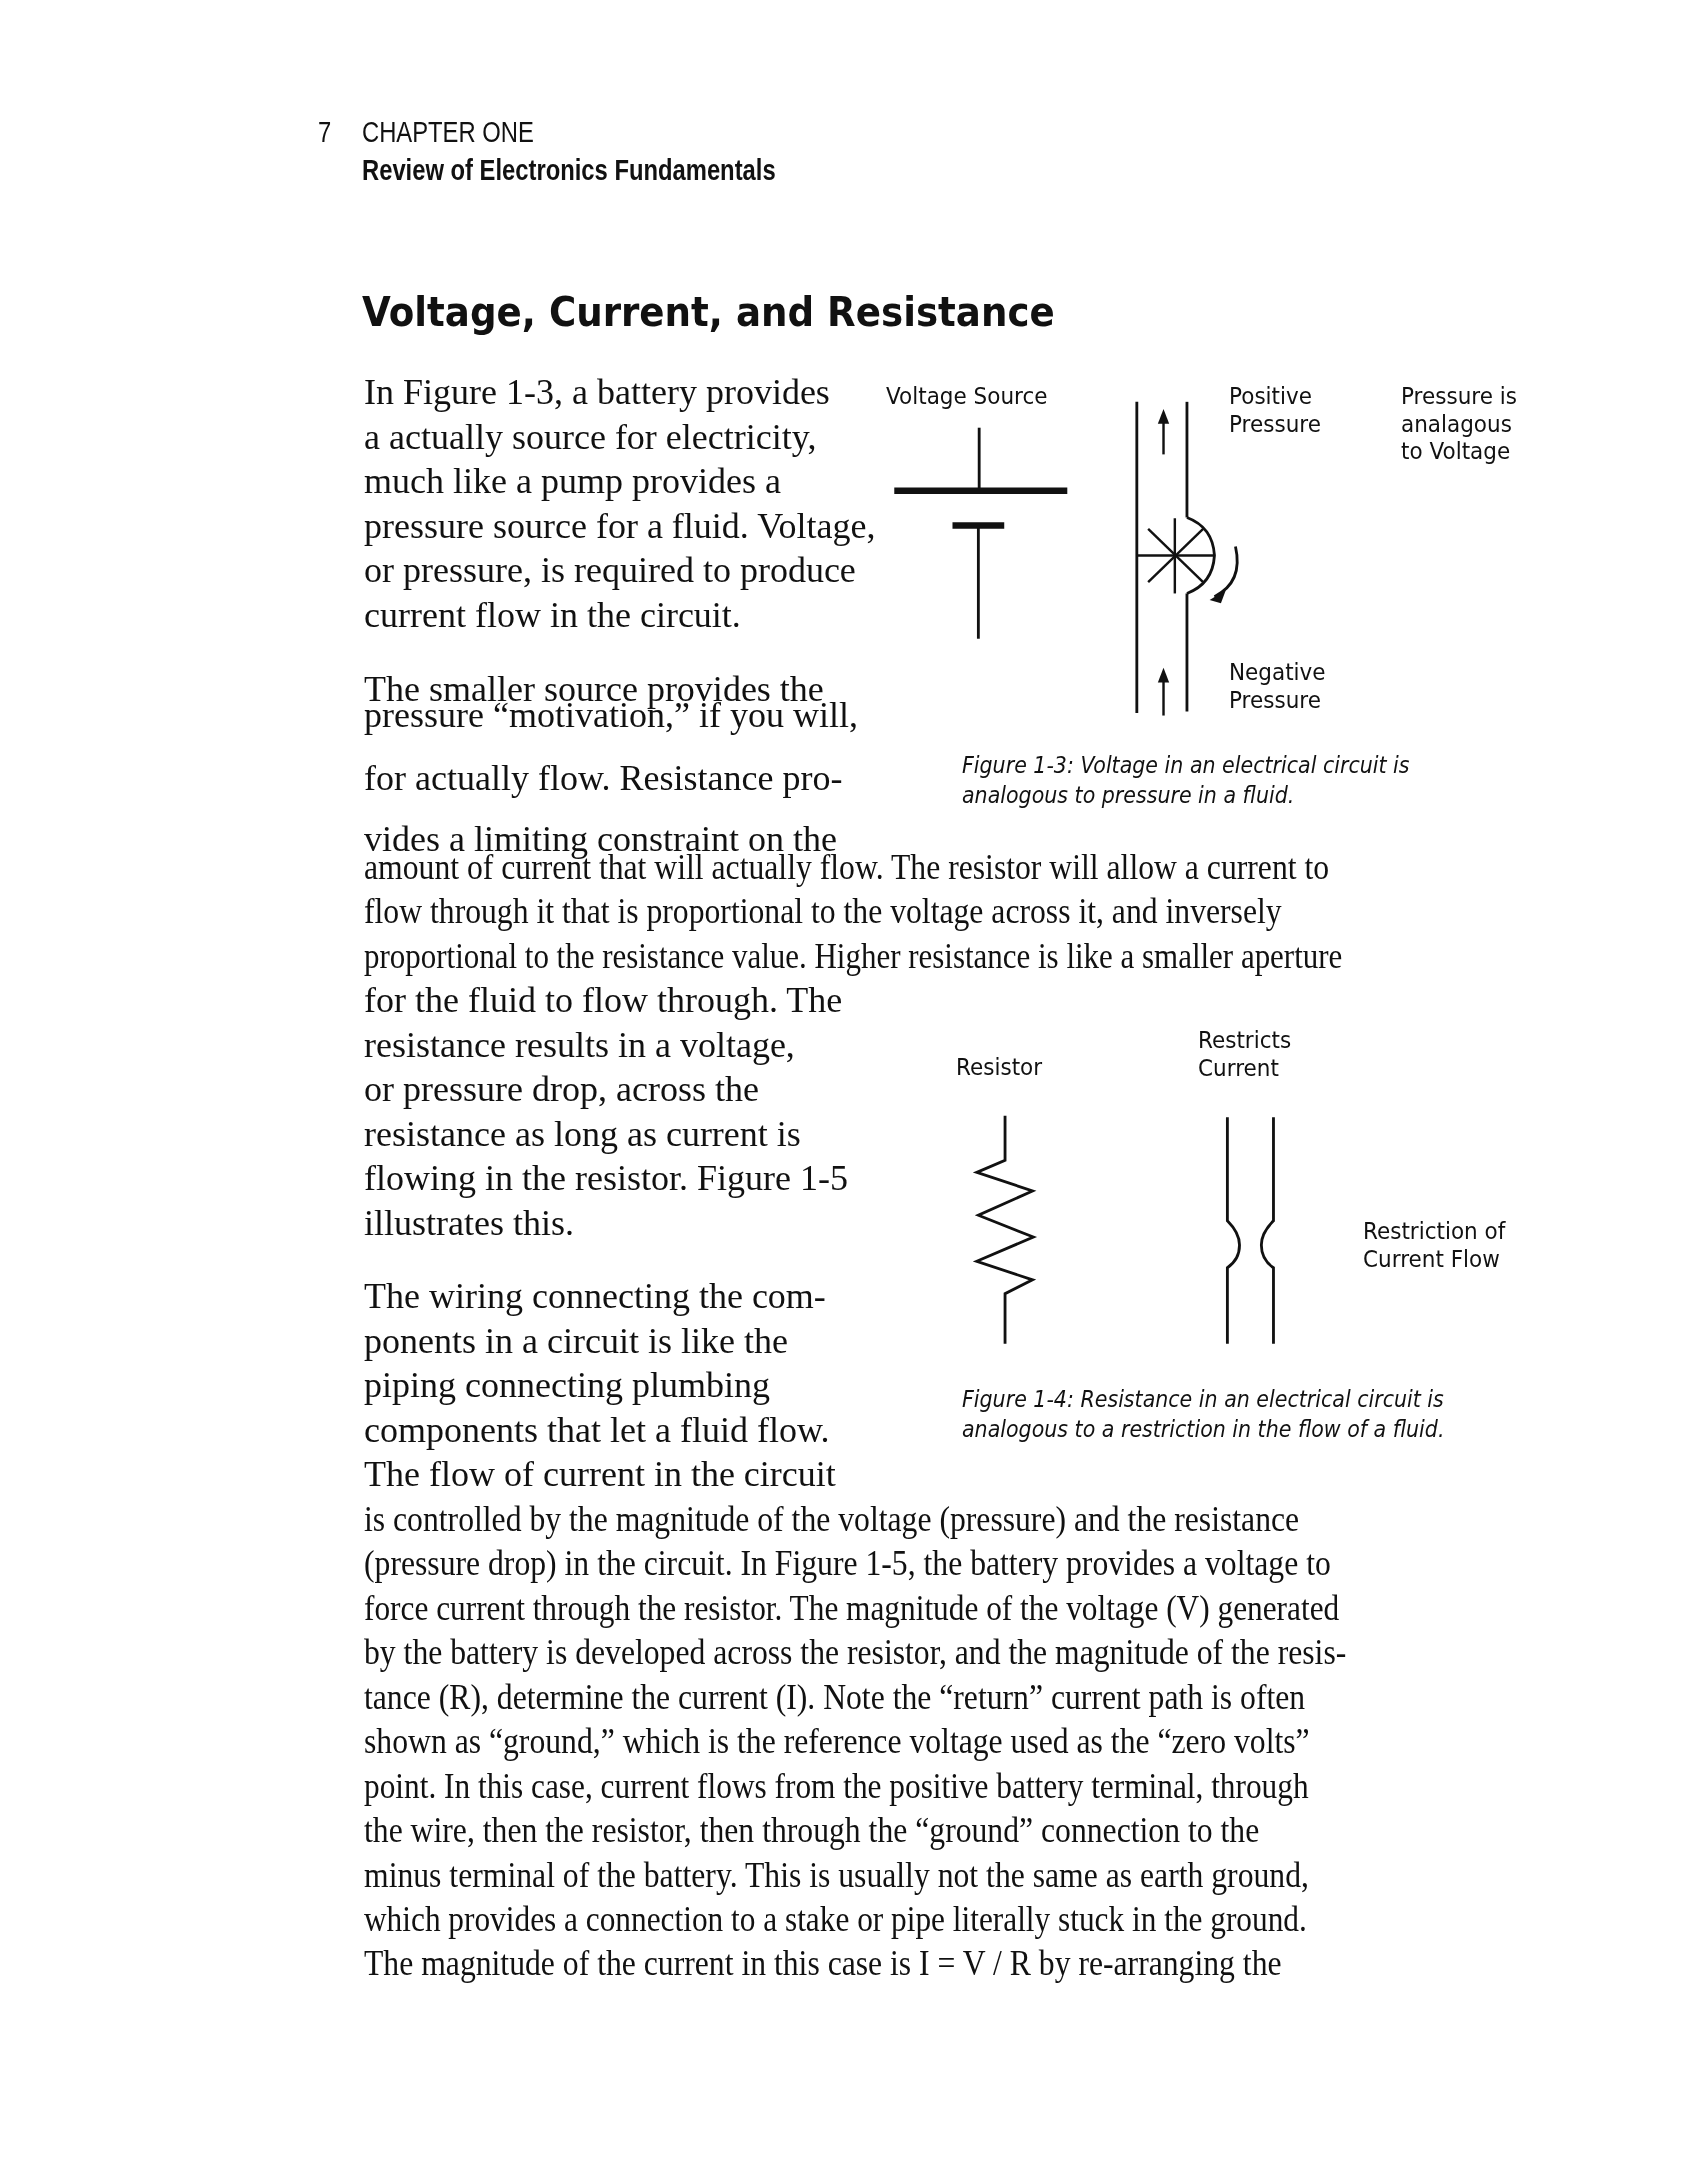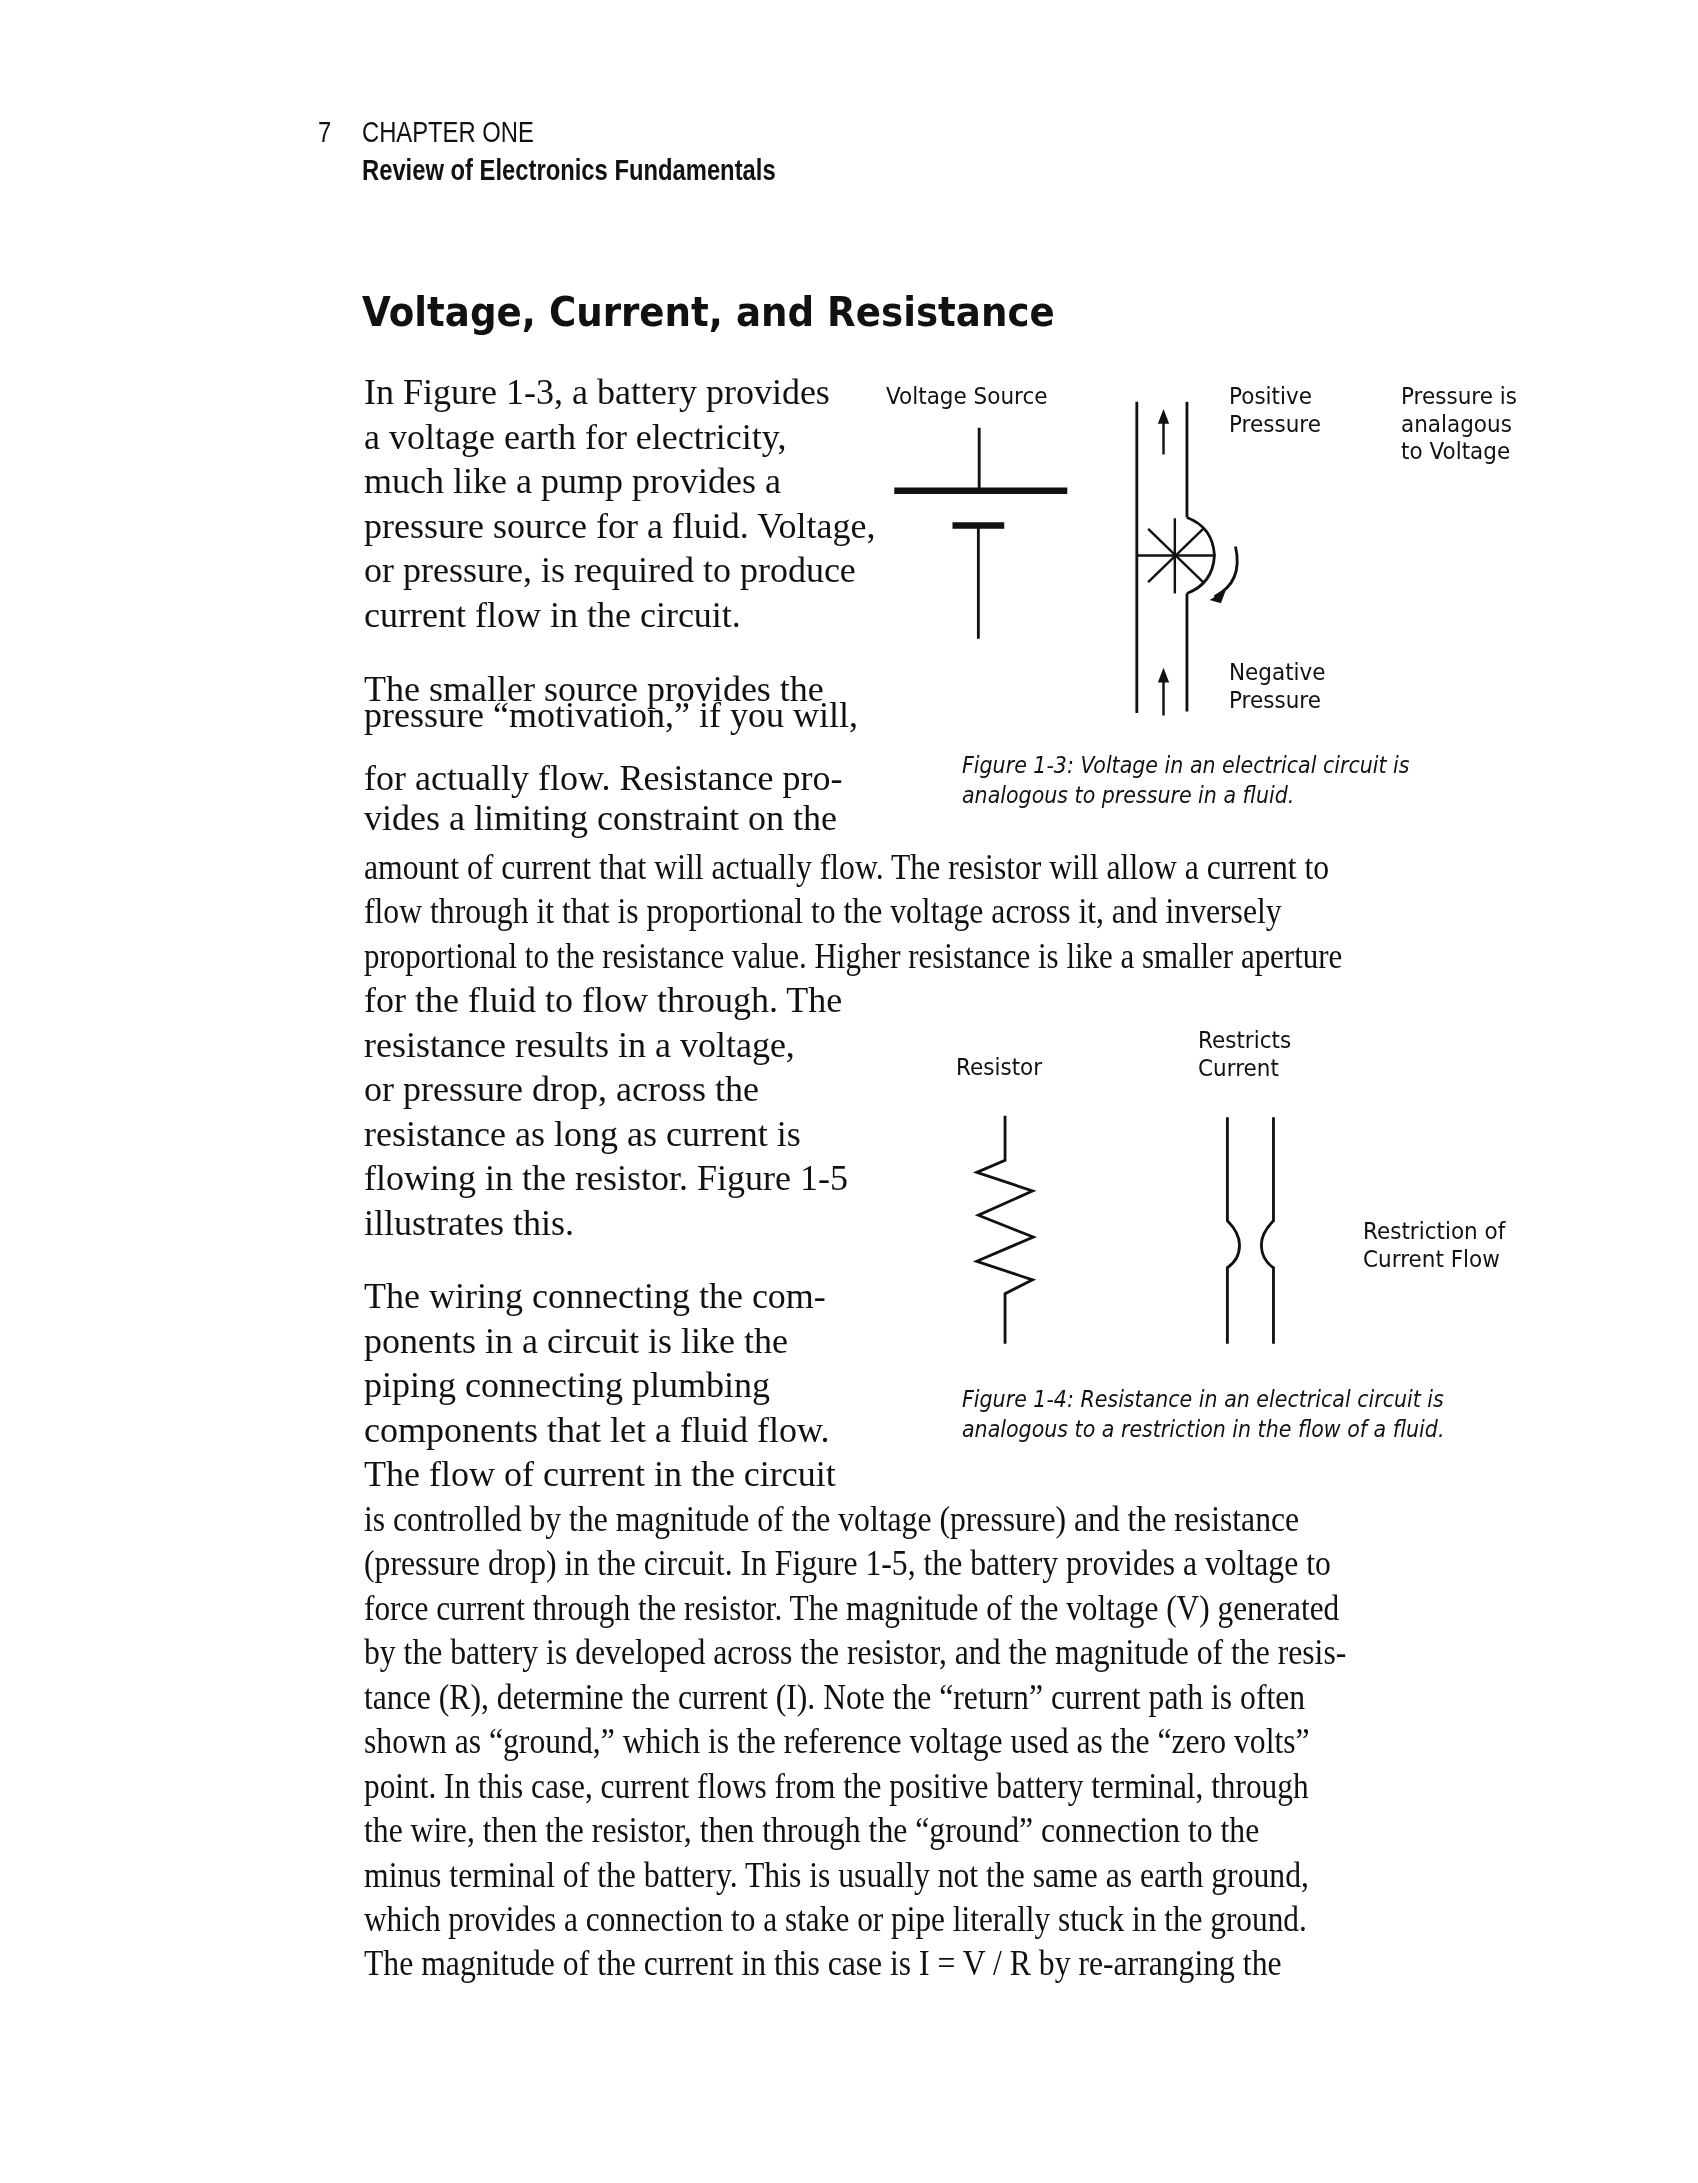--- a/index.html
+++ b/index.html
@@ -18,32 +18,32 @@
 <body>
 
 <div class="abs hdr-num">7</div>
 <div class="abs hdr-chapter">CHAPTER ONE</div>
 <div class="abs hdr-sub">Review of Electronics Fundamentals</div>
 
 <div class="abs heading">Voltage, Current, and Resistance</div>
 
 <div>
   <div class="abs body-line" style="top:370px">In Figure 1-3, a battery provides</div>
-  <div class="abs body-line" style="top:415px">a voltage earth for electricity,</div>
+  <div class="abs body-line" style="top:415px">a actually source for electricity,</div>
   <div class="abs body-line" style="top:459px">much like a pump provides a</div>
   <div class="abs body-line" style="top:504px">pressure source for a fluid. Voltage,</div>
   <div class="abs body-line" style="top:548px">or pressure, is required to produce</div>
   <div class="abs body-line" style="top:593px">current flow in the circuit.</div>
 </div>
 
 <div>
   <div class="abs body-line" style="top:667px">The smaller source provides the</div>
   <div class="abs body-line" style="top:693px">pressure “motivation,” if you will,</div>
   <div class="abs body-line" style="top:756px">for actually flow. Resistance pro-</div>
-  <div class="abs body-line" style="top:796px">vides a limiting constraint on the</div>
+  <div class="abs body-line" style="top:817px">vides a limiting constraint on the</div>
   <div class="abs body-line" style="top:845px;transform:scaleX(0.88)">amount of current that will actually flow. The resistor will allow a current to</div>
   <div class="abs body-line" style="top:889px;transform:scaleX(0.88)">flow through it that is proportional to the voltage across it, and inversely</div>
   <div class="abs body-line" style="top:934px;transform:scaleX(0.86)">proportional to the resistance value. Higher resistance is like a smaller aperture</div>
   <div class="abs body-line" style="top:978px">for the fluid to flow through. The</div>
   <div class="abs body-line" style="top:1023px">resistance results in a voltage,</div>
   <div class="abs body-line" style="top:1067px">or pressure drop, across the</div>
   <div class="abs body-line" style="top:1112px">resistance as long as current is</div>
   <div class="abs body-line" style="top:1156px">flowing in the resistor. Figure 1-5</div>
   <div class="abs body-line" style="top:1201px">illustrates this.</div>
 </div>

